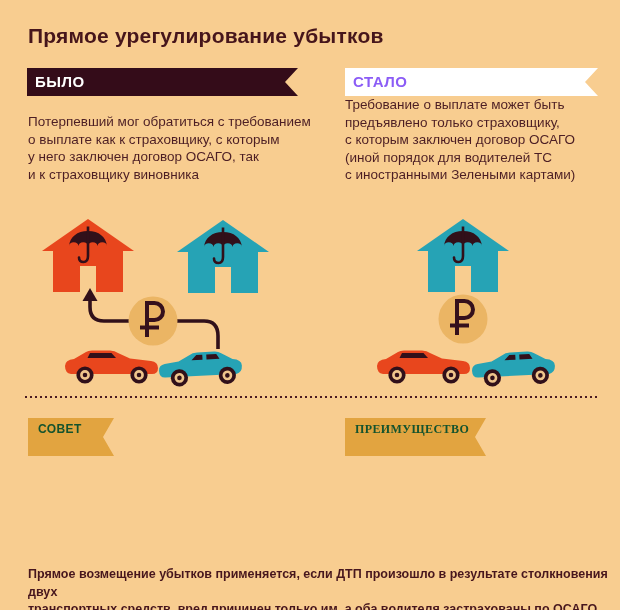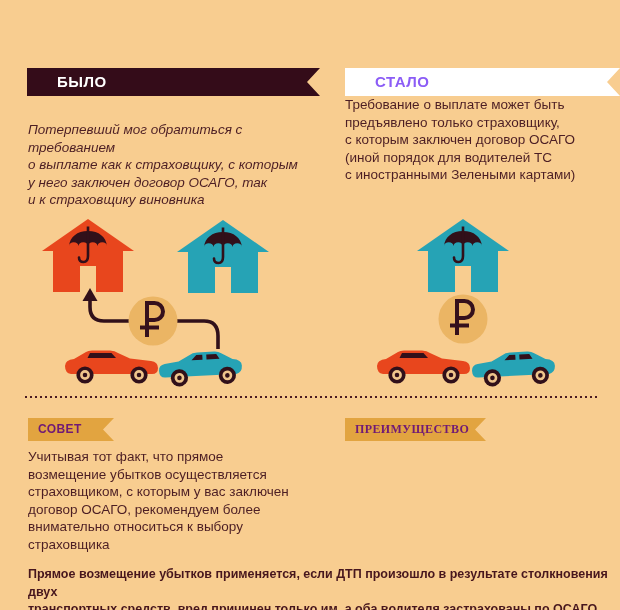--- a/index.html
+++ b/index.html
@@ -9,56 +9,57 @@
     font-family:"Liberation Sans","DejaVu Sans",sans-serif;
     color:#4C1E24;
   }
   .abs{position:absolute;}
   .title{
     left:28px; top:24px; font-size:21px; font-weight:bold; color:#46151B;
     letter-spacing:.2px;
   }
   .ribbon{
     height:28px; line-height:28px; font-size:15px; font-weight:bold;
-    padding-left:30px; letter-spacing:.5px;
+    padding-left:8px; letter-spacing:.5px;
     clip-path:polygon(0 0,100% 0,calc(100% - 13px) 50%,100% 100%,0 100%);
   }
   .ribbon-dark{ left:27px; top:68px; width:263px; background:#340C19; color:#FFFFFF; }
   .ribbon-light{ left:345px; top:68px; width:245px; background:#FFFFFF; color:#8b5cf6; }
   .para{
     font-size:13.5px; line-height:17.6px; white-space:pre-line; color:#4C1E24;
   }
-  .para-was{ left:28px; top:121px; width:300px;font-style:italic; }
+  .para-was{ left:28px; top:113px; width:300px; }
   .para-became{ left:345px; top:96px; width:265px; }
   .illus{ width:290px; height:186px; }
   .illus-left{ left:20px; top:209px; }
   .illus-right{ left:330px; top:209px; }
   .dotted{
     left:25px; top:396px; width:572px; height:2px;
     background:repeating-linear-gradient(90deg,#4A1A22 0 2px,transparent 2px 5px);
   }
   .ribbon-sm{
-    top:418px; height:23px; line-height:23px; font-size:12px; font-weight:bold;
-    color:#701a75; background:#E2A440; padding-left:10px; letter-spacing:.4px;
+    top:418px; height:38px; line-height:23px; font-size:12px; font-weight:bold;
+    color:#14532d; background:#E2A440; padding-left:10px; letter-spacing:.4px;
     clip-path:polygon(0 0,100% 0,calc(100% - 11px) 50%,100% 100%,0 100%);
   }
   .ribbon-advice{ left:28px; width:76px; }
   .ribbon-advantage{ left:345px; width:131px;font-family:Liberation Serif, serif; }
   .para-advice{ left:28px; top:448px; width:300px; }
   .para-advantage{ left:345px; top:448px; width:265px; }
   .footer{
     left:28px; top:566px; width:588px; font-size:12.5px; font-weight:bold;
     line-height:17.5px; white-space:pre-line; color:#47161D;
   }
 </style>
 </head>
 <body>
 
 <div class="page">
 
+  <div class="abs title">Прямое урегулирование убытков</div>
 
   <div class="abs ribbon ribbon-dark">БЫЛО</div>
   <div class="abs ribbon ribbon-light">СТАЛО</div>
 
   <div class="abs para para-was">Потерпевший мог обратиться с требованием
 о выплате как к страховщику, с которым
 у него заключен договор ОСАГО, так
 и к страховщику виновника</div>
   <div class="abs para para-became">Требование о выплате может быть
 предъявлено только страховщику,
@@ -141,23 +142,17 @@
           <use href="#teal-car"></use>
         </g>
     </g>
   </svg>
 
   <div class="abs dotted"></div>
 
   <div class="abs ribbon-sm ribbon-advice">СОВЕТ</div>
   <div class="abs ribbon-sm ribbon-advantage">ПРЕИМУЩЕСТВО</div>
 
-  <div class="abs para para-advice">Учитывая тот факт, что прямое
-возмещение убытков осуществляется
-страховщиком, с которым у вас заключен
-договор ОСАГО, рекомендуем более
-внимательно относиться к выбору
-страховщика</div>
 
   <div class="abs footer">Прямое возмещение убытков применяется, если ДТП произошло в результате столкновения двух
 транспортных средств, вред причинен только им, а оба водителя застрахованы по ОСАГО</div>
 
 </div>
 
 </body></html>

